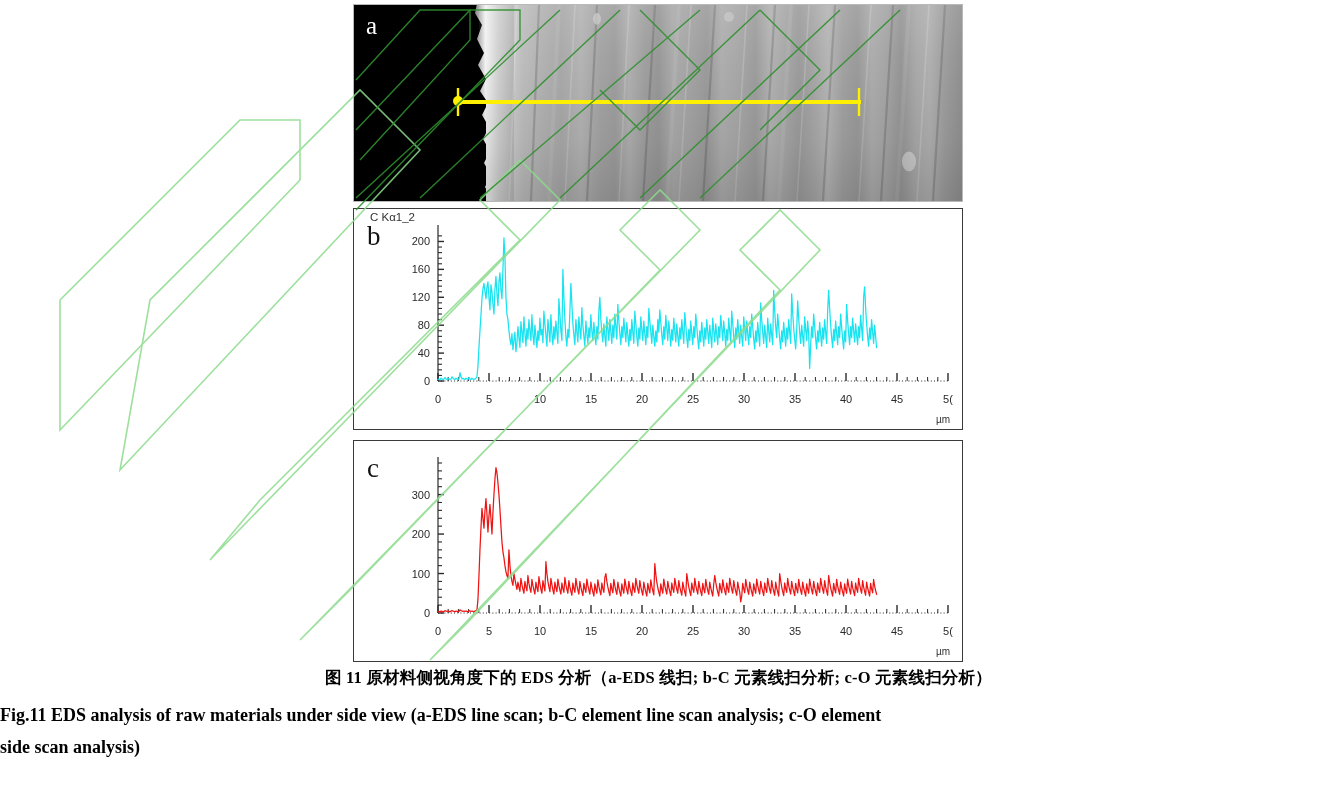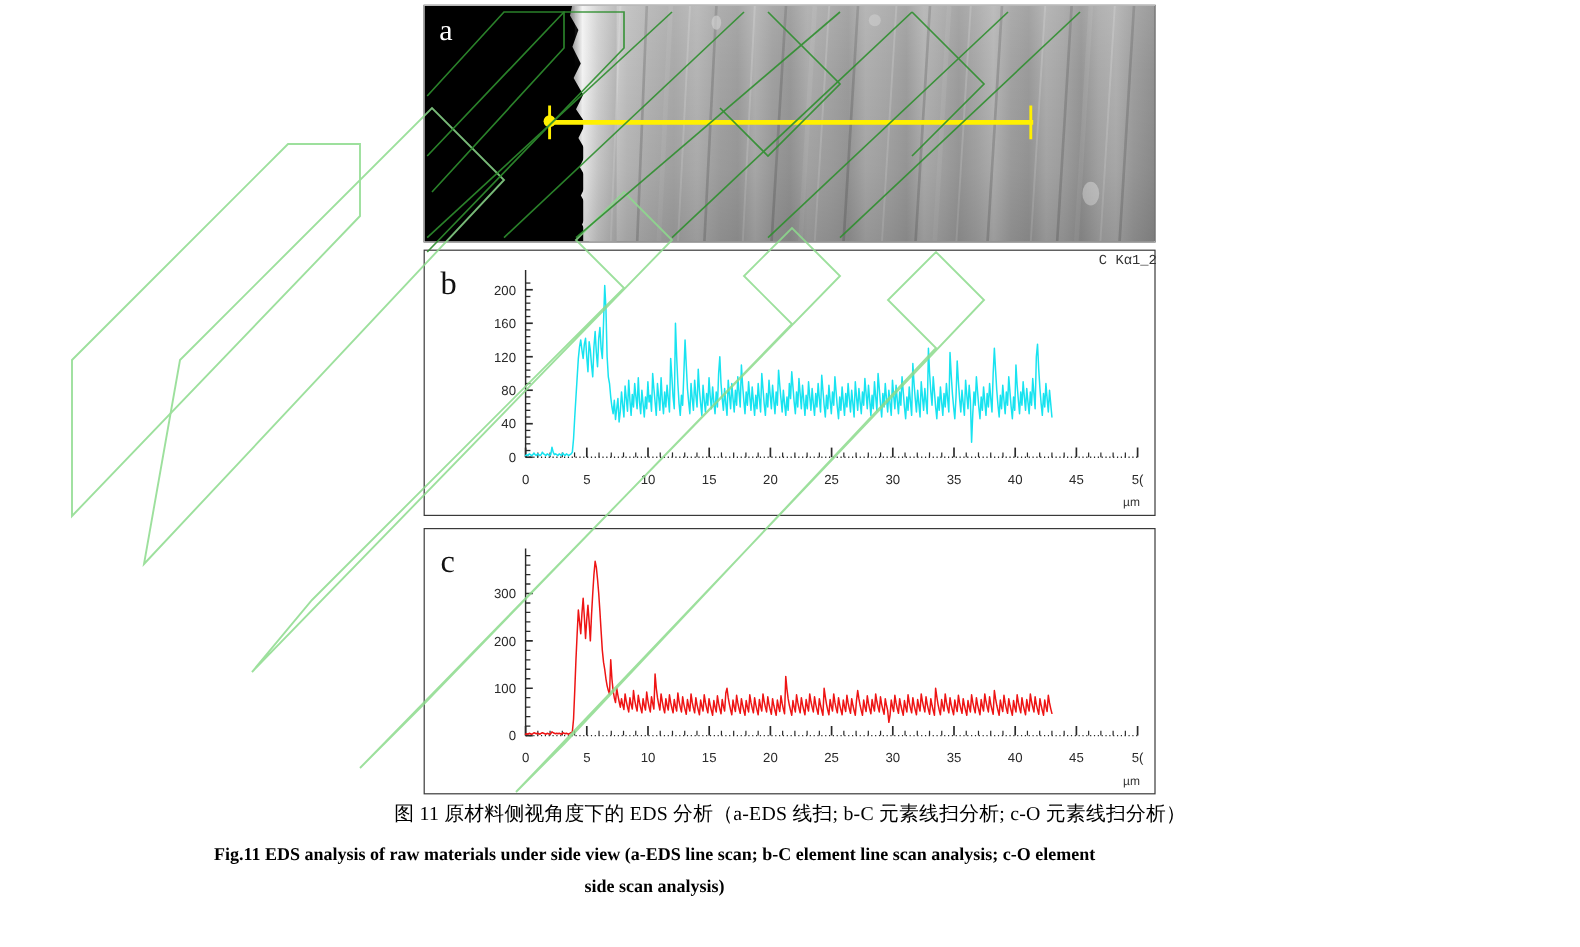--- a/index.html
+++ b/index.html
@@ -70,38 +70,38 @@
     background:#fff;border:1.4px solid #3a3a3a;box-sizing:border-box;
   }
   #panel-b{top:204px;}
   #panel-c{top:436px;}
   .panel-letter{
     position:absolute;left:13px;top:14px;
     font-size:27px;font-family:"Liberation Serif",serif;
     color:#111;line-height:1;
   }
   .plot-title{
-    position:absolute;top:2px;left:0;width:610px;text-align:right;
-    font-family:Liberation Mono, monospace;font-size:11.5px;color:#333;
+    position:absolute;top:2px;left:16px;width:610px;text-align:left;
+    font-family:Liberation Sans, sans-serif;font-size:11.5px;color:#333;
   }
   .plot-svg{position:absolute;left:0;top:0;}
   .unit-label{
     position:absolute;right:12px;bottom:4px;
     font-family:Liberation Sans, sans-serif;font-size:10px;color:#333;
   }
 
   
   #caption-cn{
     position:absolute;left:0;top:667px;width:1317px;text-align:center;
     font-family:"Liberation Serif",serif;font-size:16.5px;color:#000;
-    font-weight:normal;letter-spacing:.2px;
+    font-weight:bold;letter-spacing:.2px;
   }
   #caption-en{
-    position:absolute;left:0;top:700px;width:1091px;text-align:center;
-    font-family:"Liberation Serif",serif;font-size:15px;color:#000;
+    position:absolute;left:0;top:700px;width:1091px;
+    font-family:"Liberation Serif",serif;font-size:18px;color:#000;
     font-weight:bold;line-height:1.75;
   }
   .tick-text{font-family:"Liberation Sans",sans-serif;font-size:11px;fill:#2a2a2a;}
 </style>
 </head>
 <body>
 
 <svg id="watermark" viewBox="0 0 1000 680">
   <g fill="none" stroke="#8ddb8d" stroke-width="1.6" opacity="0.85">
     <path d="M 60 430 L 300 180 L 300 120 L 240 120 L 60 300 Z"></path>

